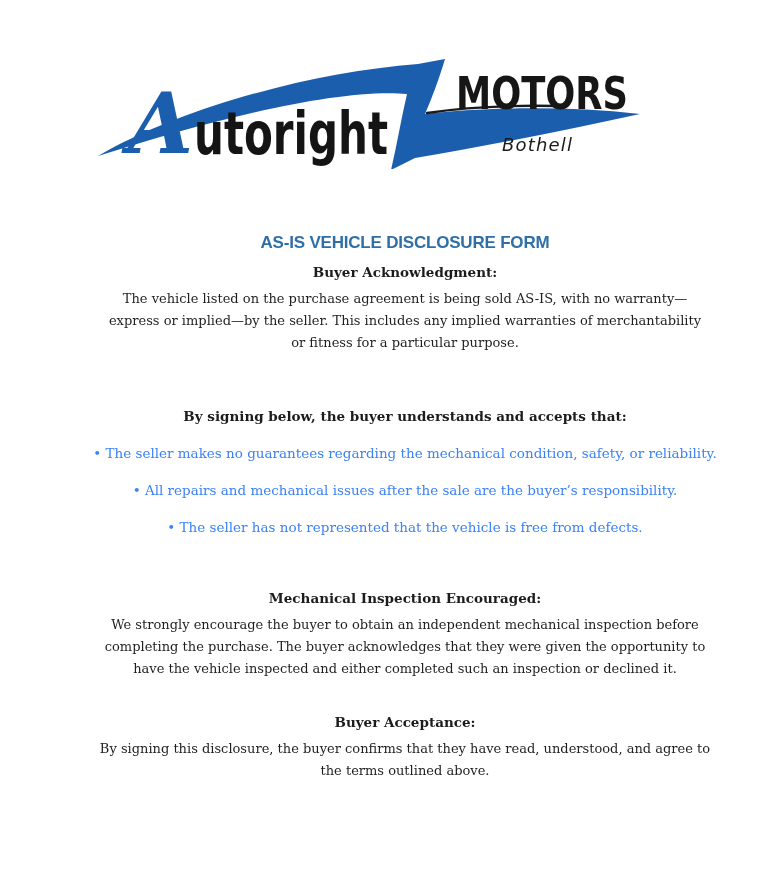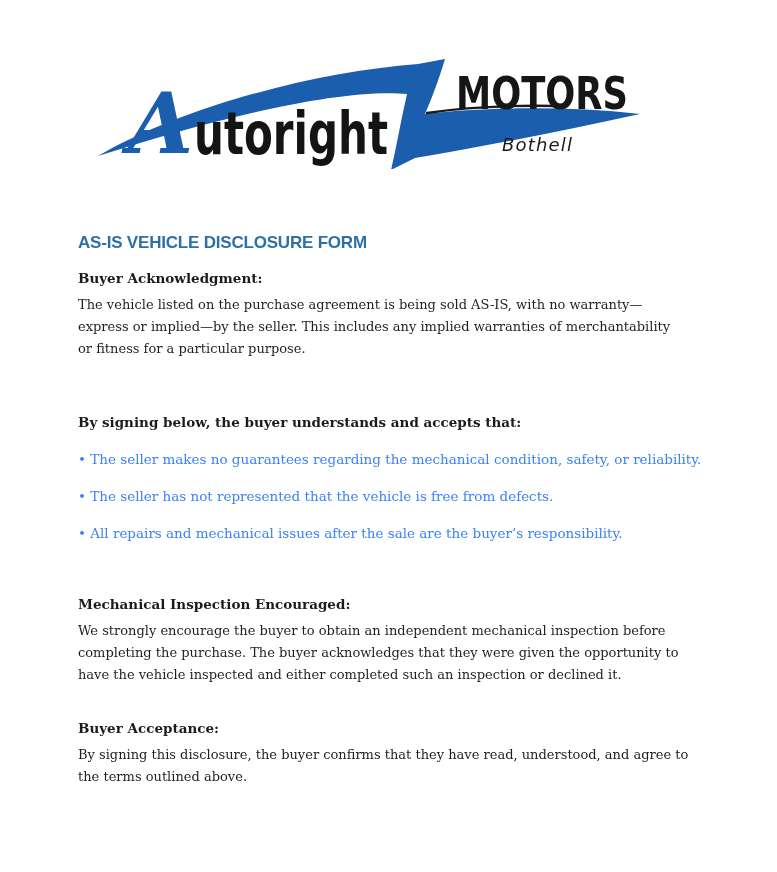--- a/index.html
+++ b/index.html
@@ -10,33 +10,34 @@
     overflow:hidden;
     font-family:"DejaVu Serif", serif;
     color:#212121;
   }
   .logo{
     margin:57px 0 0 88px;
     width:570px;height:112px;
   }
   .content{
     padding:0 45px 0 78px;
+    text-align:center;
   }
   .doc-title{
     margin:60px 0 0 0;
     font-family:"Liberation Sans", sans-serif;
     font-weight:bold;
     font-size:17px;
     line-height:19px;
     letter-spacing:-0.2px;
     color:#2e6fa8;
   }
   p{margin:0;}
   .runin{
-    margin-top:16px;
+    margin-top:10px;
     font-size:13.5px;
     font-weight:bold;
     line-height:20px;
     color:#1c1c1c;
   }
   .runin.sp-lg{margin-top:52px;}
   .runin.sp-xl{margin-top:50px;}
   .runin.sp-xxl{margin-top:32px;}
   .body-par{
     margin-top:6px;
@@ -88,22 +89,22 @@
 
     <h1 class="doc-title">AS-IS VEHICLE DISCLOSURE FORM</h1>
 
     <p class="runin">Buyer Acknowledgment:</p>
     <p class="body-par">The vehicle listed on the purchase agreement is being sold AS-IS, with no warranty—
 express or implied—by the seller. This includes any implied warranties of merchantability
 or fitness for a particular purpose.</p>
 
     <p class="runin sp-lg">By signing below, the buyer understands and accepts that:</p>
     <p class="bullet first">• The seller makes no guarantees regarding the mechanical condition, safety, or reliability.</p>
+    <p class="bullet">• All repairs and mechanical issues after the sale are the buyer’s responsibility.</p>
     <p class="bullet">• The seller has not represented that the vehicle is free from defects.</p>
-    <p class="bullet">• All repairs and mechanical issues after the sale are the buyer’s responsibility.</p>
 
     <p class="runin sp-xl">Mechanical Inspection Encouraged:</p>
     <p class="body-par">We strongly encourage the buyer to obtain an independent mechanical inspection before
 completing the purchase. The buyer acknowledges that they were given the opportunity to
 have the vehicle inspected and either completed such an inspection or declined it.</p>
 
     <p class="runin sp-xxl">Buyer Acceptance:</p>
     <p class="body-par">By signing this disclosure, the buyer confirms that they have read, understood, and agree to
 the terms outlined above.</p>
 

